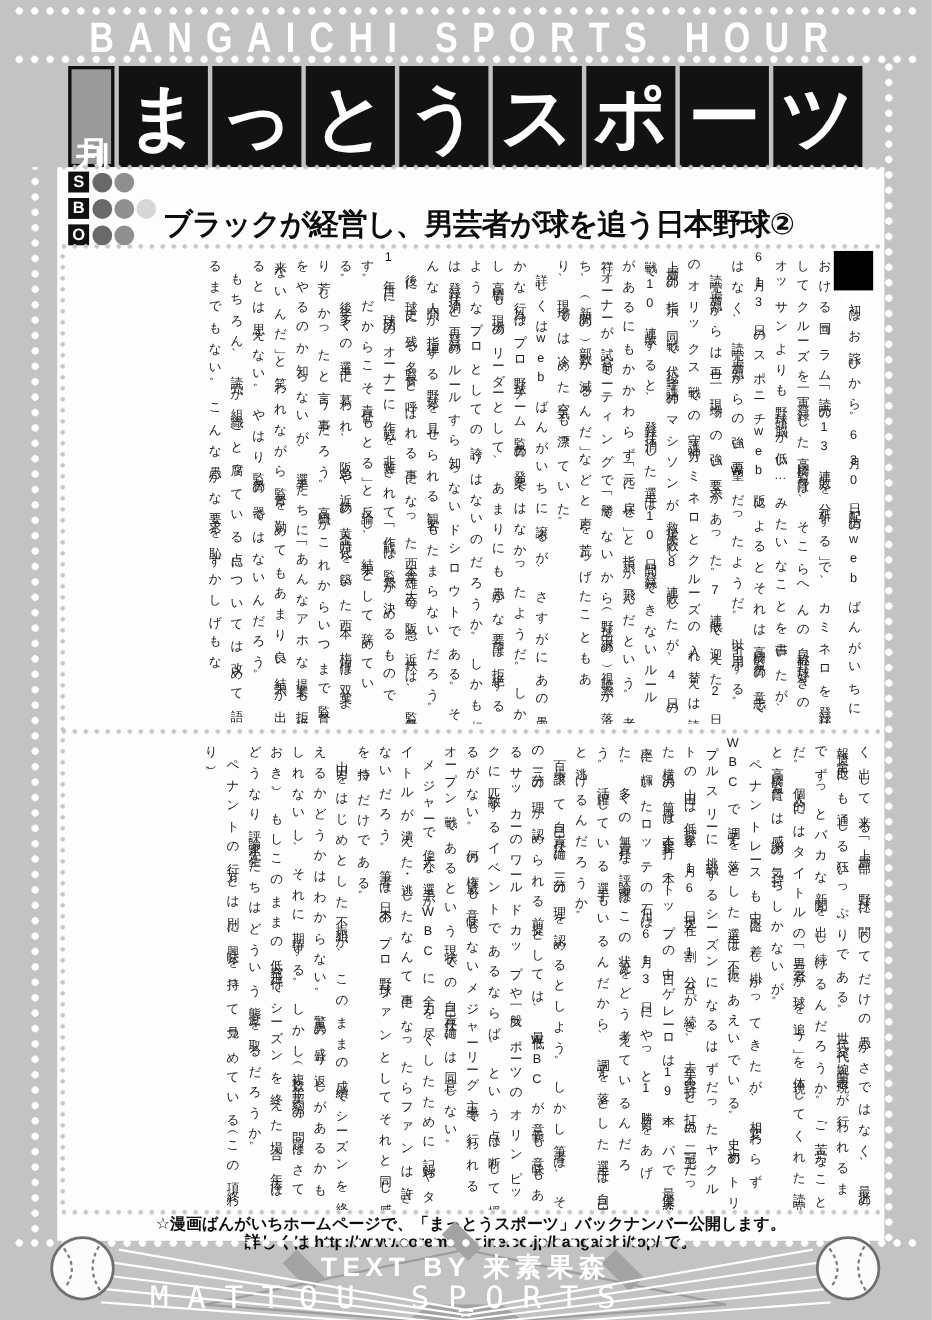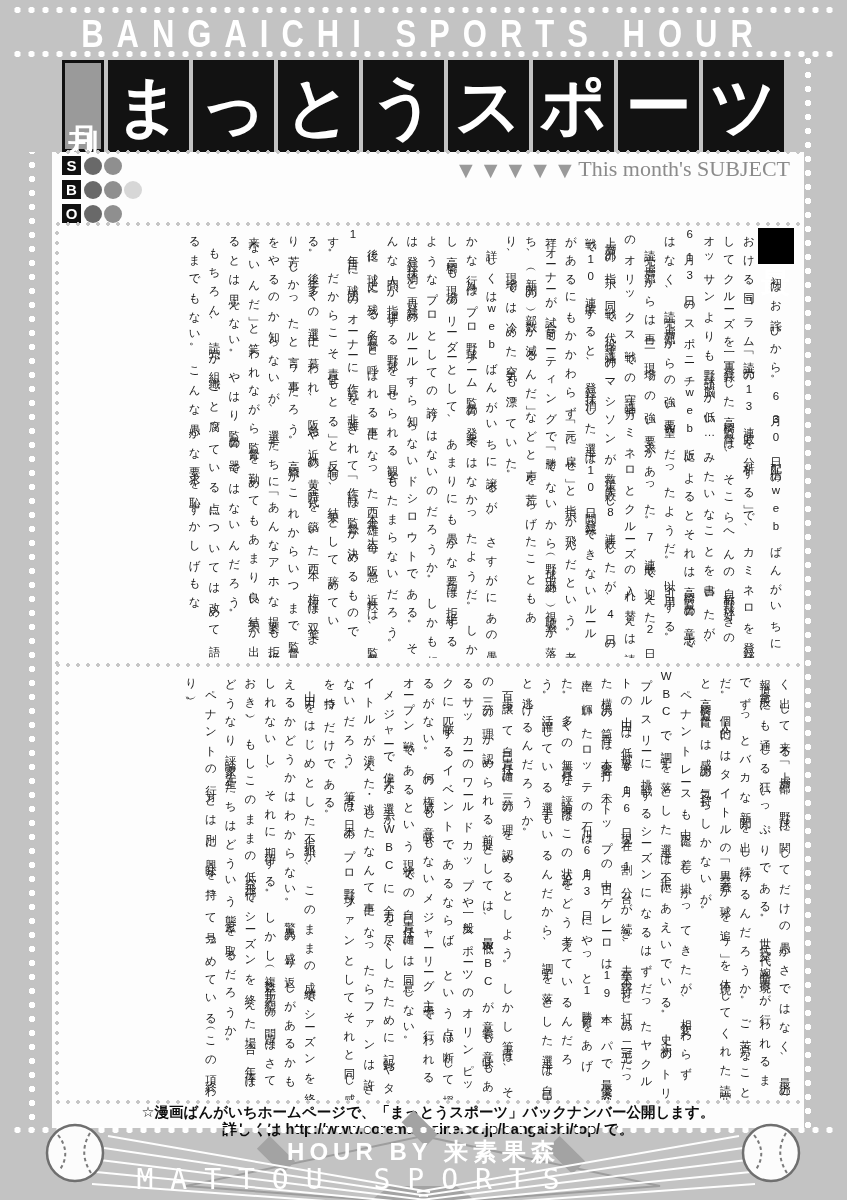--- a/index.html
+++ b/index.html
@@ -108,23 +108,21 @@
         <span class="sbo-dot dark"></span>
         <span class="sbo-dot mid"></span>
         <span class="sbo-dot light"></span>
       </div>
       <div class="sbo-row">
         <span class="sbo-letter">O</span>
         <span class="sbo-dot dark"></span>
         <span class="sbo-dot mid"></span>
       </div>
     </div>
-  <div class="eyebrow">
-    <span class="tri">▼▼▼▼▼</span><span class="ey-text">This month's SUBJECT</span>
-  </div>
+  <div class="heading">ブラックが経営し、男芸者が球を追う日本野球②</div>
 
   <div class="gsep" style="top:68px;"></div>
 
   <div class="vtext upper">
       <p><span class="dropcap">最</span>初はお詫びから。6月30日配信のwebばんがいちにおける同コラム「読売の13連敗を分析する」で、カミネロを登録抹消してクルーズを一軍登録した高橋監督は、そこらへんの自称野球好きのオッサンよりも野球頭脳が低い…みたいなことを書いたが、6月13日のスポニチweb版によるとそれは高橋監督の意志ではなく、読売上層部からの強い要望Wだったようだ。以下引用する。</p>
       <p class="indent">読売上層部からは再三、現場への強い要求があった。7連敗で迎えた2日のオリックス戦での守護神カミネロとクルーズの入れ替えは読売上層部の指示。同戦で代役守護神のマシソンが救援失敗し8連敗したが、4日の同戦で10連敗すると、登録抹消した選手は10日間登録できないルールがあるにもかかわらず「元に戻せ」と指示が飛んだという。老川祥一オーナーが試合前ミーティングで「勝てないから（野球中継の）視聴率が落ち、（新聞の）部数が減るんだ」などと声を荒らげたこともあり、現場では冷めた空気も漂っていた。</p>
       <p class="indent">詳しくはwebばんがいちに譲るが、さすがにあの愚かな行為はプロ野球チーム監督の発案ではなかったようだ。しかし高橋も現場のリーダーとして、あまりにも愚かな要望は拒絶するようなプロとしての誇りはないのだろうか。しかも相手は登録抹消と再登録のルールすら知らないドシロウトである。そんな人間が指揮する野球を見せられる観客もたまらないだろう。</p>
       <p class="indent">後に球史に残る名監督と呼ばれる事になった西本幸雄（大毎、阪急、近鉄）は、監督1年目に球団のオーナーに作戦を非難されて「作戦は監督が決めるものです。だからこそ責任もとる」と反論し、結果として辞めている。後年多くの選手に慕われ、阪急や近鉄の黄金時代を築いた西本。栴檀は双葉より芳しかったと言う事だろう。高橋がこれからいつまで監督をやるのか知らないが、選手たちに「あんなアホな提案も拒絶出来ないんだ」と笑われながら監督を勤めてもあまり良い結果が出るとは思えない。やはり監督の器ではないんだろう。</p>
       <p class="indent">もちろん、読売が組織ごと腐っている点については改めて語るまでもない。こんな愚かな要求を恥ずかしげもな</p>
     </div>
@@ -161,21 +159,21 @@
     <line x1="739" y1="28" x2="417" y2="84"></line>
       <line x1="743" y1="40" x2="419" y2="88"></line>
     <line x1="747" y1="52" x2="421" y2="92"></line>
       <line x1="751" y1="64" x2="423" y2="96"></line>
     <line x1="755" y1="76" x2="425" y2="100"></line>
   </g>
 </svg>
 
 <div class="abs wdots-h" style="top:1124px;left:8px;right:8px;"></div>
 
-<div class="abs textby">HOUR BY 来素果森</div>
+<div class="abs textby">TEXT BY 来素果森</div>
 <div class="abs wordmark">MATTOU SPORTS</div>
 
 <svg class="abs" style="left:44px;top:1122px;" width="62" height="62" viewBox="0 0 62 62">
   <circle cx="31" cy="31" r="28" fill="#fcfcfc" stroke="#6f6f6f" stroke-width="2.5"></circle>
   <path d="M14,13 q 14,18 1,36" fill="none" stroke="#7a7a7a" stroke-width="2" stroke-dasharray="3.5 3"></path>
   <path d="M46,11 q -12,20 1,40" fill="none" stroke="#7a7a7a" stroke-width="2" stroke-dasharray="3.5 3"></path>
 </svg>
 <svg class="abs" style="left:740px;top:1122px;" width="62" height="62" viewBox="0 0 62 62">
   <circle cx="31" cy="31" r="28" fill="#fcfcfc" stroke="#6f6f6f" stroke-width="2.5"></circle>
   <path d="M14,13 q 14,18 1,36" fill="none" stroke="#7a7a7a" stroke-width="2" stroke-dasharray="3.5 3"></path>

